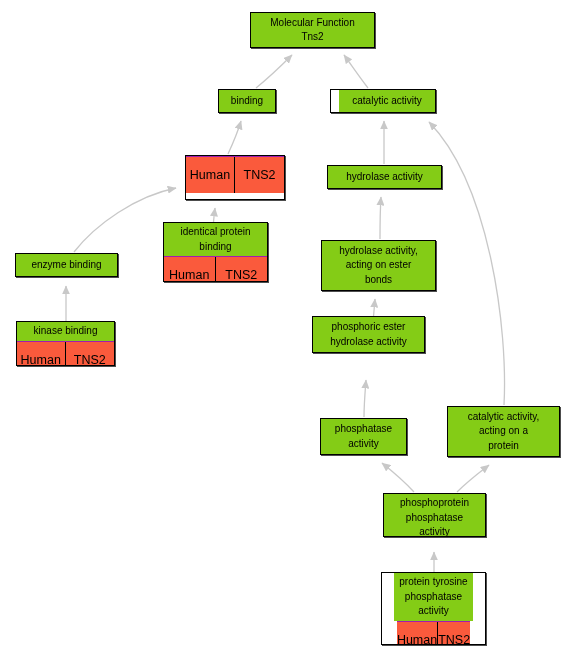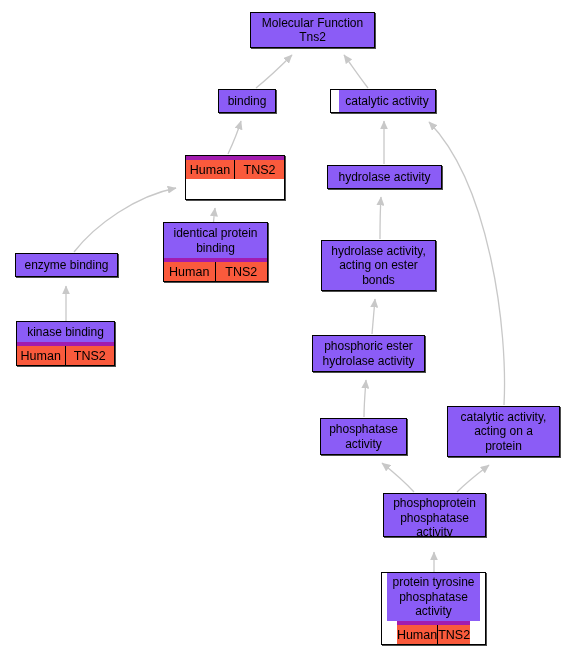--- a/index.html
+++ b/index.html
@@ -33,33 +33,33 @@
     flex-direction: column;
     overflow: hidden;
   }
   .node-title {
     box-sizing: border-box;
     flex: 1 1 auto;
     display: flex;
     align-items: center;
     justify-content: center;
     text-align: center;
-    font-size: 12px;
+    font-size: 10px;
     line-height: 14.5px;
     color: #000000;
     padding: 2px 5px;
     white-space: pre-line;
-    background: #8b5cf6;
+    background: #84cc16;
   }
   .node-annot {
     box-sizing: border-box;
     flex: 0 0 auto;
     display: flex;
-    border-top: 4px solid #a21caf;
-    height: 23px;
+    border-top: 1px solid #a21caf;
+    height: 37px;
   }
   .annot-cell {
     box-sizing: border-box;
     flex: 1 1 50%;
     display: flex;
     align-items: center;
     justify-content: center;
     font-size: 12.5px;
     line-height: 14px;
     color: #000000;
@@ -134,21 +134,21 @@
 acting on ester
 bonds</div>
       </div>
       <div class="node" style="left: 16px; top: 321px; width: 99px; height: 45px;">
         <div class="node-title">kinase binding</div>
         <div class="node-annot">
           <div class="annot-cell left" style="background: rgb(250, 90, 60);">Human</div>
           <div class="annot-cell" style="background: rgb(250, 90, 60);">TNS2</div>
         </div>
       </div>
-      <div class="node" style="left: 312px; top: 335px; width: 113px; height: 37px;">
+      <div class="node" style="left: 312px; top: 316px; width: 113px; height: 37px;">
         <div class="node-title">phosphoric ester
 hydrolase activity</div>
       </div>
       <div class="node" style="left: 320px; top: 418px; width: 87px; height: 37px;">
         <div class="node-title">phosphatase
 activity</div>
       </div>
       <div class="node" style="left: 447px; top: 406px; width: 113px; height: 51px;">
         <div class="node-title">catalytic activity,
 acting on a

